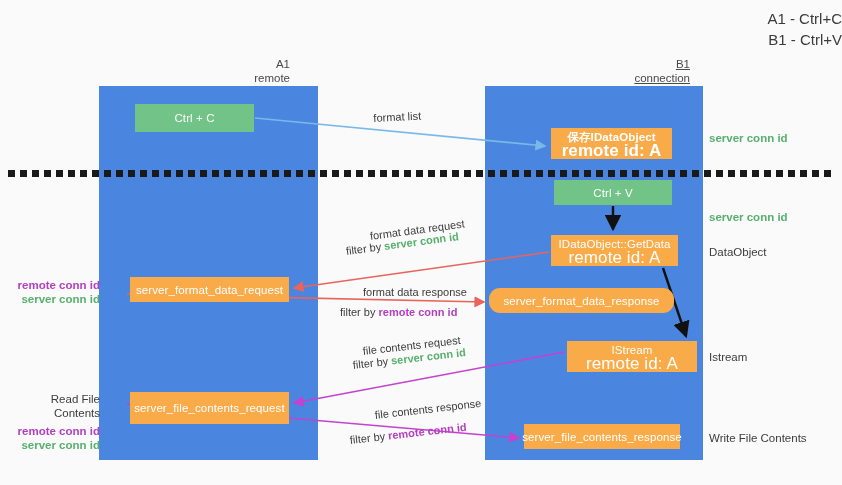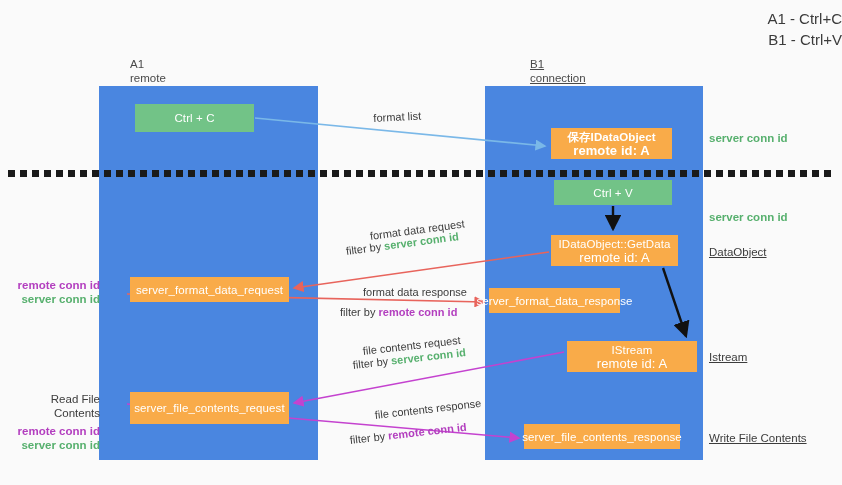--- a/index.html
+++ b/index.html
@@ -15,21 +15,21 @@
   .abs{position:absolute;}
 
   
   #title{
     left:0;top:8px;width:842px;text-align:right;
     font-size:15px;line-height:21px;color:#3b3b3b;
   }
 
   
   .col-head{
-    text-align:left;font-size:11.5px;line-height:14px;color:#4a4a4a;
+    text-align:right;font-size:11.5px;line-height:14px;color:#4a4a4a;
   }
   #head-a1{left:130px;top:57px;width:160px;}
   #head-b1{left:530px;top:57px;width:160px;text-decoration:underline;}
 
   
   .lane{background:#4a86e0;}
   #lane-a1{left:99px;top:86px;width:219px;height:374px;}
   #lane-b1{left:485px;top:86px;width:218px;height:374px;}
 
   
@@ -43,37 +43,37 @@
   
   .node{
     box-sizing:border-box;
     display:flex;flex-direction:column;align-items:center;justify-content:center;
     color:#ffffff;text-align:center;
     font-size:11.5px;line-height:14px;
     letter-spacing:.1px;
   }
   .node.green{background:#72c387;}
   .node.orange{background:#f9ab49;}
-  .node .l2{font-size:13px;}
+  .node .l2{font-size:17px;}
 
   #n-ctrlc{left:135px;top:104px;width:119px;height:28px;}
   #n-idataobject{left:551px;top:128px;width:121px;height:31px;font-weight:bold;}
   #n-ctrlv{left:554px;top:180px;width:118px;height:25px;}
   #n-getdata{left:551px;top:235px;width:127px;height:31px;}
   #n-fmt-req{left:130px;top:277px;width:159px;height:25px;}
-  #n-fmt-resp{left:489px;top:288px;width:131px;height:25px;}
+  #n-fmt-resp{left:489px;top:288px;width:185px;height:25px;border-radius:11px;}
   #n-istream{left:567px;top:341px;width:130px;height:31px;}
   #n-file-req{left:130px;top:392px;width:159px;height:32px;}
   #n-file-resp{left:524px;top:424px;width:156px;height:25px;}
 
   
   .ann{font-size:11.5px;line-height:14px;}
   .green-t{color:#57b06e;font-weight:bold;}
   .magenta-t{color:#b33fbf;font-weight:bold;}
-  .plain-t{color:#3c3c3c;text-decoration:underline;}
+  .plain-t{color:#3c3c3c;}
 
   #ann-server-1{left:709px;top:131px;}
   #ann-server-2{left:709px;top:210px;}
   #ann-dataobject{left:709px;top:245px;}
   #ann-istream{left:709px;top:350px;}
   #ann-write{left:709px;top:431px;}
 
   #ann-left-1{left:8px;top:278px;width:92px;text-align:right;}
   #ann-left-2{left:8px;top:392px;width:92px;text-align:right;}
   #ann-left-2 .head{color:#3c3c3c;font-weight:normal;display:block;margin-bottom:4px;}

